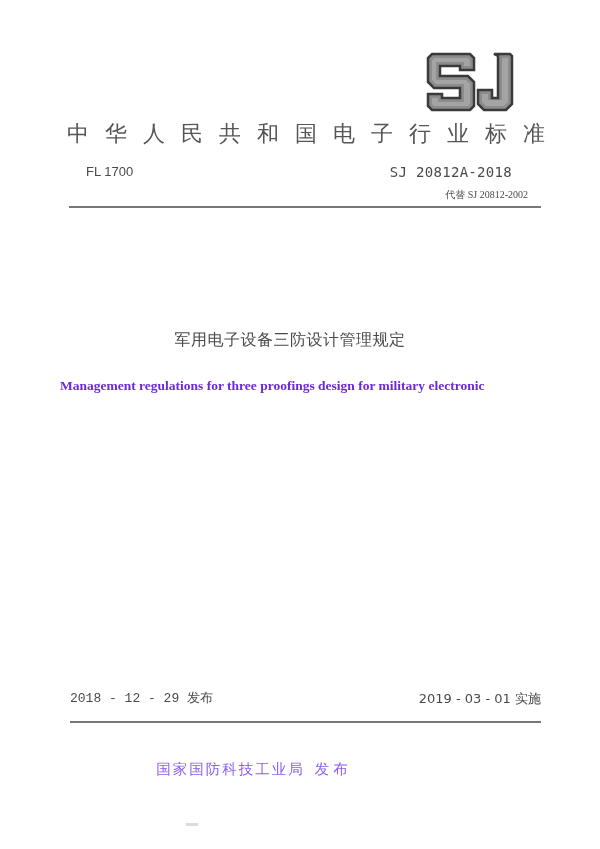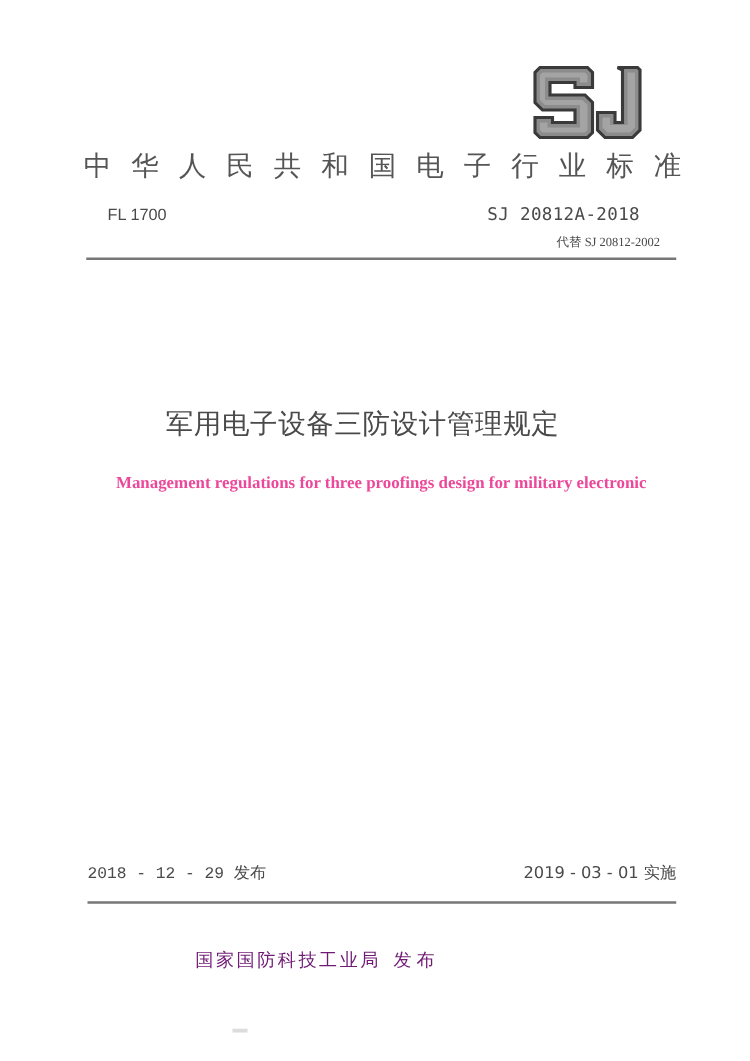--- a/index.html
+++ b/index.html
@@ -72,35 +72,34 @@
       background: #777777;
     }
     .rule-top { left: 69px; top: 206px; width: 472px; }
     .rule-bottom { left: 70px; top: 721px; width: 471px; }
 
     .title-cn {
       left: 0;
       top: 324px;
       width: 580px;
       text-align: center;
-      font-size: 22px;
+      font-size: 16px;
       line-height: 32px;
       letter-spacing: 0.5px;
       color: #4a4a4a;
       font-family: "DejaVu Sans", sans-serif;
     }
     .title-en {
       left: 60px;
       top: 375px;
       width: 490px;
-      text-align: center;
       font-size: 13.5px;
       line-height: 21px;
       font-weight: bold;
-      color: #ec4899;
+      color: #6d28d9;
       font-family: "Liberation Serif", serif;
     }
 
     .date-issued {
       left: 70px;
       top: 690px;
       font-size: 13px;
       line-height: 18px;
       color: #4a4a4a;
       font-family: Liberation Mono, monospace;
@@ -114,21 +113,21 @@
       font-family: "DejaVu Sans", sans-serif;
       text-align: right;
     }
     .publisher {
       left: 0;
       top: 758px;
       width: 508px;
       text-align: center;
       font-size: 14.5px;
       line-height: 22px;
-      color: #701a75;
+      color: #8b5cf6;
       font-family: "DejaVu Sans", sans-serif;
     }
     .publisher .org { letter-spacing: 2px; }
     .publisher .act { margin-left: 10px; letter-spacing: 4px; }
 
     .speck {
       left: 186px;
       top: 823px;
       width: 12px;
       height: 3px;

